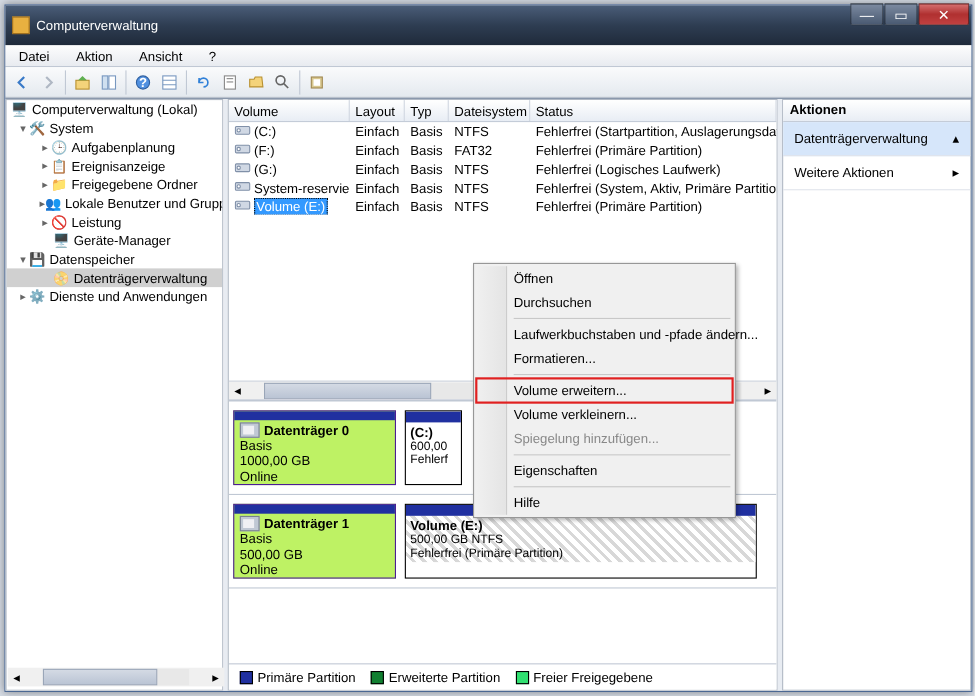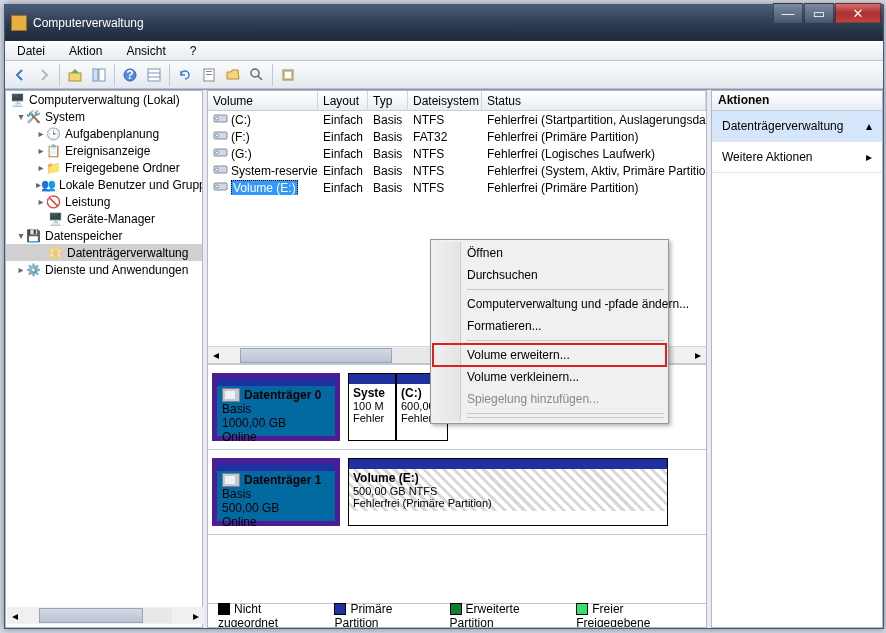--- a/index.html
+++ b/index.html
@@ -31,21 +31,21 @@
 .listbody { flex: 1; overflow: auto; }
 .lrow { display: flex; height: 17px; align-items: center; }
 .lrow .cell { padding: 0 5px; white-space: nowrap; overflow: hidden; }
 .lrow .volico { width: 16px; height: 12px; display: inline-block; margin-right: 2px; }
 .lrow.selected .cell:first-child span.volname { background: #3399ff; color: #fff; border: 1px dotted #000; padding: 0 1px; }
 .hscroll { height: 17px; background: #f0f0f0; border-top: 1px solid #d0d6e0; display: flex; align-items: center; }
 .hscroll .track { flex: 1; height: 15px; background: #e8e8e8; position: relative; margin: 0 16px; }
 .hscroll .thumb { position: absolute; left: 0; top: 0; height: 100%; width: 35%; background: linear-gradient(#d4dae4,#bac4d4); border: 1px solid #9aa6b8; }
 .diskpane { height: 240px; border-top: 2px solid #c0c8d4; background: #fff; overflow: auto; }
 .diskrow { display: flex; height: 85px; border-bottom: 1px solid #c0c8d4; }
-.diskinfo { width: 128px; border: 5px solid #4c1d95; margin: 8px 4px; padding: 2px 5px; background: #0369a1; }
+.diskinfo { width: 148px; border: 1px solid #4c1d95; margin: 8px 4px; padding: 2px 5px; background: #bef264; }
 .diskinfo .dtop { height: 8px; background: #2030a0; margin: -2px -5px 2px -5px; }
 .diskinfo .dname { display: flex; align-items: center; font-weight: bold; }
 .diskinfo .dico { width: 18px; height: 14px; background: #c0c8d4; border: 1px solid #788090; margin-right: 4px; position: relative; }
 .diskinfo .dico::after { content: ""; position: absolute; left: 2px; top: 2px; width: 10px; height: 8px; background: #f0f0f4; }
 .diskparts { flex: 1; display: flex; margin: 8px 4px; gap: 0; }
 .part { border: 1px solid #000; background: #fff; display: flex; flex-direction: column; overflow: hidden; }
 .part .ptop { height: 10px; background: #2030a0; }
 .part .pbody { padding: 2px 4px; font-size: 11px; white-space: nowrap; }
 .part .pbody b { font-weight: bold; }
 .part.hatched .pbody { background: repeating-linear-gradient(45deg, #fff, #fff 4px, #d8d8d8 4px, #d8d8d8 7px); }
@@ -289,24 +289,20 @@
       <div class="diskpane" id="disk-pane">
           <div class="diskrow">
             <div class="diskinfo">
               <div class="dtop"></div>
               <div class="dname"><span class="dico"></span>Datenträger 0</div>
               <div>Basis</div>
               <div>1000,00 GB</div>
               <div>Online</div>
             </div>
             <div class="diskparts">
-              <div class="part" style="width: 48px;">
-                <div class="ptop"></div>
-                <div class="pbody"><b>Syste</b><br>100 M<br>Fehler</div>
-              </div>
               <div class="part" style="width: 52px;">
                 <div class="ptop"></div>
                 <div class="pbody"><b>(C:)</b><br>600,00<br>Fehlerf</div>
               </div>
             </div>
           </div>
           <div class="diskrow">
             <div class="diskinfo">
               <div class="dtop"></div>
               <div class="dname"><span class="dico"></span>Datenträger 1</div>
@@ -317,21 +313,20 @@
             <div class="diskparts">
               <div class="part hatched" style="width: 320px;">
                 <div class="ptop"></div>
                 <div class="pbody"><b>Volume  (E:)</b><br>500,00 GB NTFS<br>Fehlerfrei (Primäre Partition)</div>
               </div>
             </div>
           </div>
         </div>
 
       <div class="legend">
-        <span><span class="sw" style="background:#000"></span><span>Nicht zugeordnet</span></span>
         <span><span class="sw" style="background:#2030a0"></span><span>Primäre Partition</span></span>
         <span><span class="sw" style="background:#108030"></span><span>Erweiterte Partition</span></span>
         <span><span class="sw" style="background:#30e070"></span><span>Freier Freigegebene</span></span>
       </div>
     </div>
 
     <div class="splitter"></div>
 
     <div class="actions">
       <div class="ahdr">Aktionen</div>
@@ -353,21 +348,23 @@
       </div>
       <div style="width:16px;text-align:center">▸</div>
     </div>
 </div>
 
 <div class="contextmenu">
   <div class="cmstrip"></div>
   <div class="cmitem">Öffnen</div>
   <div class="cmitem">Durchsuchen</div>
   <div class="cmsep"></div>
-  <div class="cmitem">Computerverwaltung und -pfade ändern...</div>
+  <div class="cmitem">Laufwerkbuchstaben und -pfade ändern...</div>
   <div class="cmitem">Formatieren...</div>
   <div class="cmsep"></div>
   <div class="cmitem highlight">Volume erweitern...</div>
   <div class="cmitem">Volume verkleinern...</div>
   <div class="cmitem disabled">Spiegelung hinzufügen...</div>
   <div class="cmsep"></div>
+  <div class="cmitem">Eigenschaften</div>
   <div class="cmsep"></div>
+  <div class="cmitem">Hilfe</div>
 </div>
 
 </body></html>

